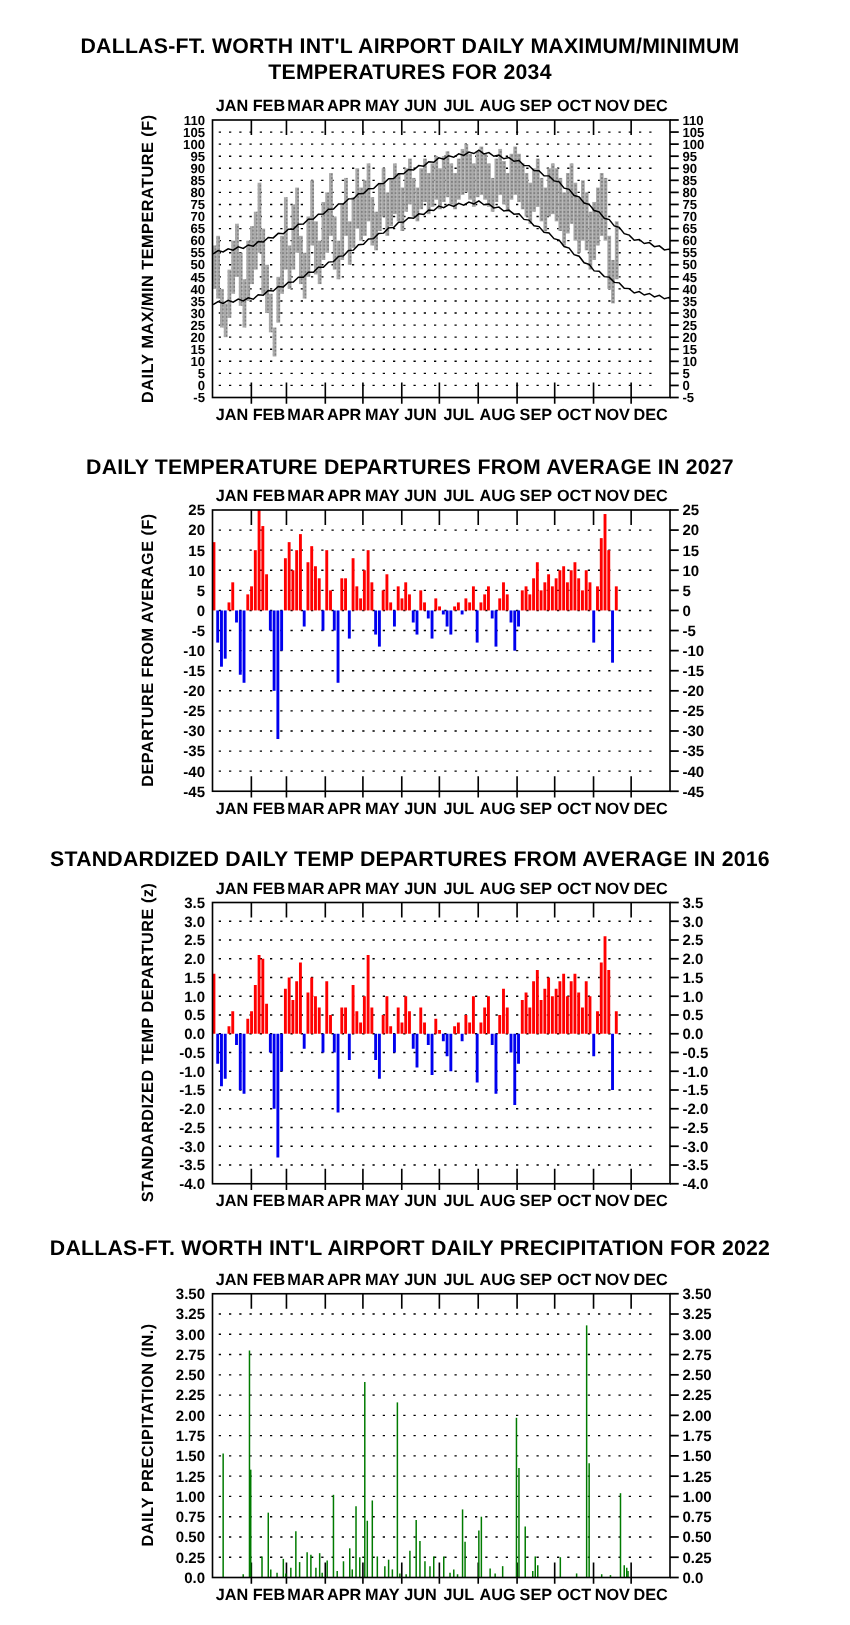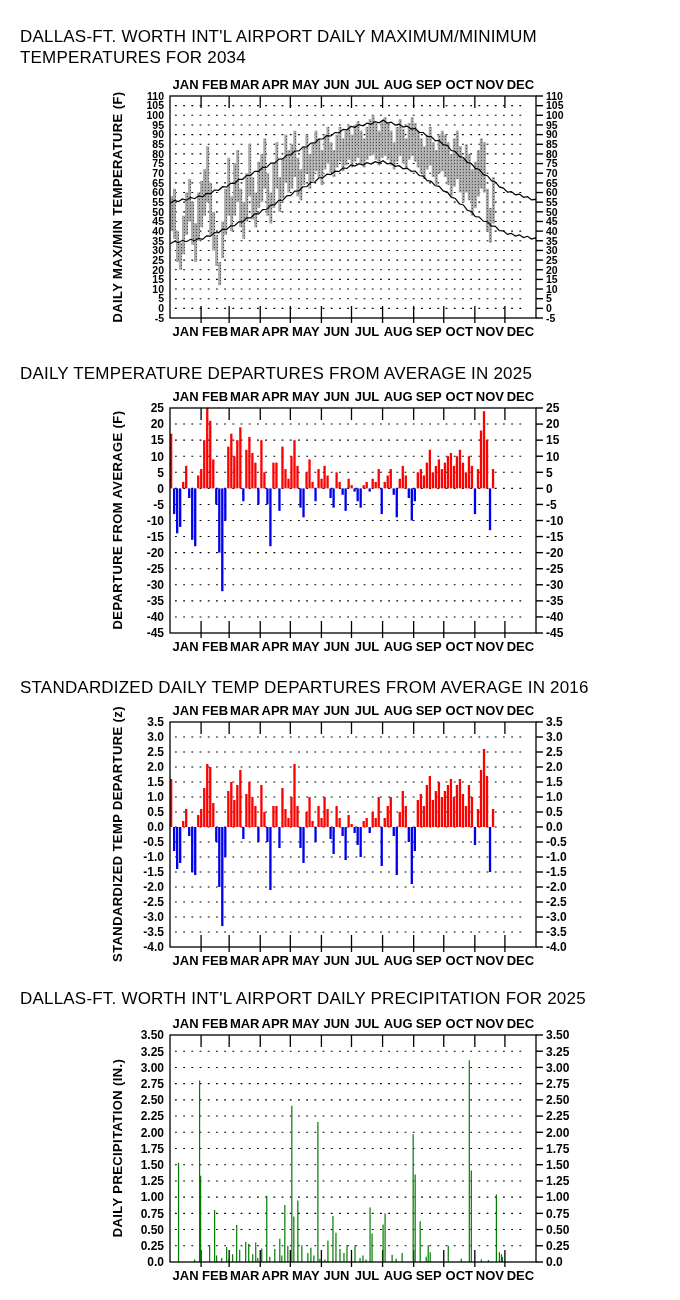--- a/index.html
+++ b/index.html
@@ -1,31 +1,31 @@
 <!DOCTYPE html>
 <html><head>
 <meta charset="utf-8">
 <style>
   html,body{margin:0;padding:0;}
   body{width:680px;height:1300px;background:#FFFFFF;position:relative;
        font-family:"Liberation Sans",sans-serif;color:#000;overflow:hidden;}
-  .chart-title{position:absolute;left:20px;width:640px;text-align:left;
-       font-weight:normal;font-size:17px;line-height:21px;letter-spacing:0.2px;}
+  .chart-title{position:absolute;left:8px;width:640px;text-align:center;
+       font-weight:bold;font-size:17px;line-height:21px;letter-spacing:0.2px;}
   #plot-svg{position:absolute;left:0;top:0;}
   #plot-svg text{font-family:"Liberation Sans",sans-serif;font-weight:bold;fill:#000;}
   .ylabel{font-size:13px;letter-spacing:0.4px;}
 </style>
 </head>
 <body>
 
 <div class="chart-title" style="top:26px">DALLAS-FT. WORTH INT'L AIRPORT DAILY MAXIMUM/MINIMUM</div>
 <div class="chart-title" style="top:47px">TEMPERATURES FOR 2034</div>
-<div class="chart-title" style="top:363px">DAILY TEMPERATURE DEPARTURES FROM AVERAGE IN 2025</div>
+<div class="chart-title" style="top:363px">DAILY TEMPERATURE DEPARTURES FROM AVERAGE IN 2027</div>
 <div class="chart-title" style="top:677px">STANDARDIZED DAILY TEMP DEPARTURES FROM AVERAGE IN 2016</div>
-<div class="chart-title" style="top:988px">DALLAS-FT. WORTH INT'L AIRPORT DAILY PRECIPITATION FOR 2025</div>
+<div class="chart-title" style="top:988px">DALLAS-FT. WORTH INT'L AIRPORT DAILY PRECIPITATION FOR 2022</div>
 
 <svg id="plot-svg" width="680" height="1300" viewBox="0 0 680 1300">
   <defs>
     <pattern id="stipple" patternUnits="userSpaceOnUse" width="3" height="3">
       <rect width="3" height="3" fill="#AAAAAA"></rect>
       <rect x="1" y="1" width="1" height="1" fill="#4D4D4D"></rect>
     </pattern>
   </defs>
 
   <text class="ylabel" x="122" y="207" transform="rotate(-90 122 207)" text-anchor="middle">DAILY MAX/MIN TEMPERATURE (F)</text>

